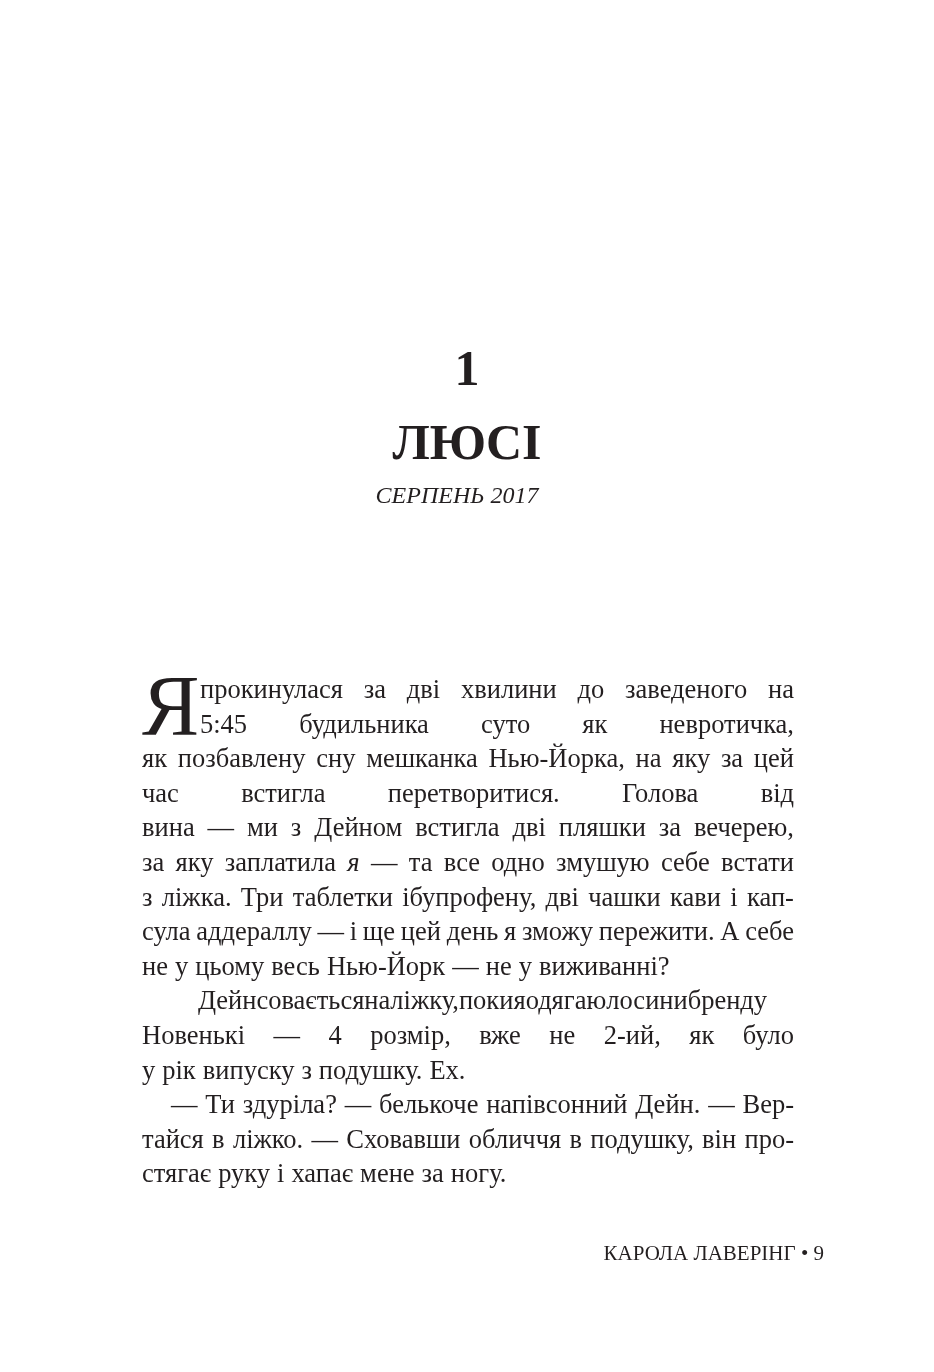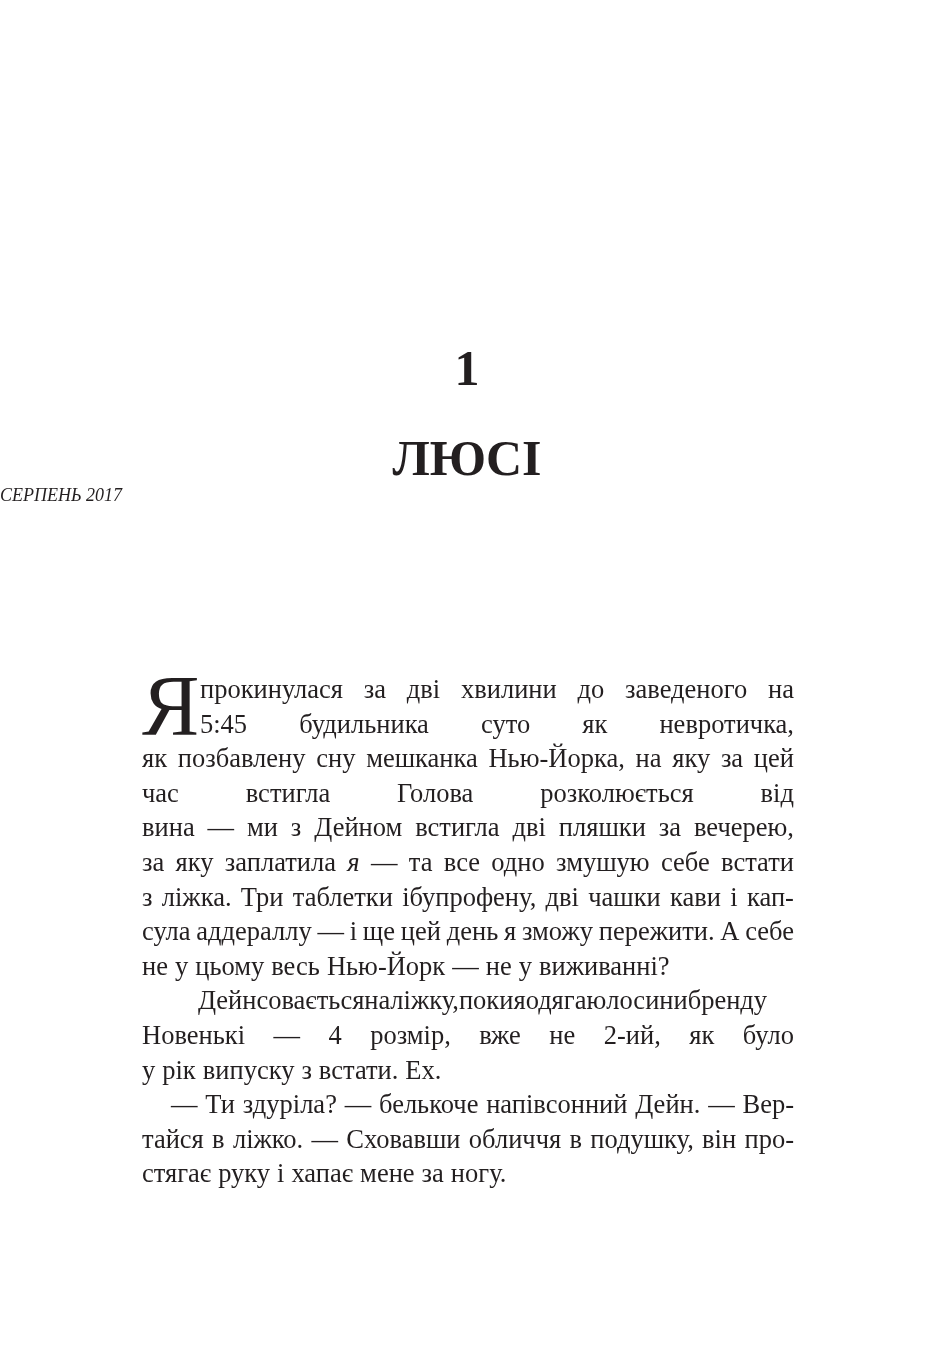--- a/index.html
+++ b/index.html
@@ -1,20 +1,20 @@
 <!DOCTYPE html>
 <html><head>
 <meta charset="utf-8">
 <style>
   html, body { margin:0; padding:0; background:#ffffff; }
   body { width:934px; height:1372px; position:relative; overflow:hidden; color:#231f20; font-family:"Liberation Serif","DejaVu Serif",serif; }
   .page { position:absolute; left:0; top:0; width:934px; height:1372px; background:#fff; }
   .chapter-number { position:absolute; left:0; width:934px; top:340px; text-align:center; font-weight:bold; font-size:50px; line-height:56px; }
-  .chapter-title { position:absolute; left:0; width:934px; top:430px; text-align:center; font-weight:bold; font-size:50px; line-height:56px; letter-spacing:0px; }
-  .chapter-date { position:absolute; left:0; width:914px; top:481px; text-align:left; font-style:italic; font-size:18px; line-height:28px;font-family:Liberation Serif, serif; }
+  .chapter-title { position:absolute; left:0; width:934px; top:414px; text-align:center; font-weight:bold; font-size:50px; line-height:56px; letter-spacing:0px; }
+  .chapter-date { position:absolute; left:0; width:914px; top:481px; text-align:center; font-style:italic; font-size:24px; line-height:28px;font-family:Liberation Serif, serif; }
   .body-text { position:absolute; left:142px; top:672px; width:652px; font-size:26.5px; }
   .line { height:34.6px; line-height:34.6px; text-align:justify; text-align-last:justify; white-space:nowrap; overflow:visible; display:flex; justify-content:space-between; }
   .line.last { justify-content:flex-start; }
   .line .w { display:inline-block; }
   .line.last .w { margin-right:7px; }
   .dropcap { position:absolute; left:142px; top:668px; font-size:86px; line-height:76px; font-family:"Liberation Serif","DejaVu Serif",serif; }
   .em { font-style:italic; }
   .footer { position:absolute; right:110px; top:1240px; font-size:21px; line-height:26px; letter-spacing:0px; }
 </style>
 </head>
@@ -50,22 +50,22 @@
         <span class="w">мешканка</span>
         <span class="w">Нью-Йорка,</span>
         <span class="w">на</span>
         <span class="w">яку</span>
         <span class="w">за</span>
         <span class="w">цей</span>
       </div>
       <div class="line">
         <span class="w">час</span>
         <span class="w">встигла</span>
+        <span class="w">перетворитися.</span>
         <span class="w">Голова</span>
-        <span class="w">розколюється</span>
         <span class="w">від</span>
       </div>
       <div class="line">
         <span class="w">вина</span>
         <span class="w">—</span>
         <span class="w">ми</span>
         <span class="w">з</span>
         <span class="w">Дейном</span>
         <span class="w">встигла</span>
         <span class="w">дві</span>
@@ -143,21 +143,21 @@
         <span class="w">не</span>
         <span class="w">2-ий,</span>
         <span class="w">як</span>
         <span class="w">було</span>
       </div>
       <div class="line last">
         <span class="w">у</span>
         <span class="w">рік</span>
         <span class="w">випуску</span>
         <span class="w">з</span>
-        <span class="w">встати.</span>
+        <span class="w">подушку.</span>
         <span class="w">Ех.</span>
       </div>
       <div class="line" style="padding-left: 29px;">
         <span class="w">—</span>
         <span class="w">Ти</span>
         <span class="w">здуріла?</span>
         <span class="w">—</span>
         <span class="w">белькоче</span>
         <span class="w">напівсонний</span>
         <span class="w">Дейн.</span>
@@ -180,13 +180,18 @@
         <span class="w">стягає</span>
         <span class="w">руку</span>
         <span class="w">і</span>
         <span class="w">хапає</span>
         <span class="w">мене</span>
         <span class="w">за</span>
         <span class="w">ногу.</span>
       </div>
     </div>
 
+  <div class="footer">
+    <span>КАРОЛА ЛАВЕРІНГ</span>
+    <span>•</span>
+    <span>9</span>
+  </div>
 </div>
 
 </body></html>

